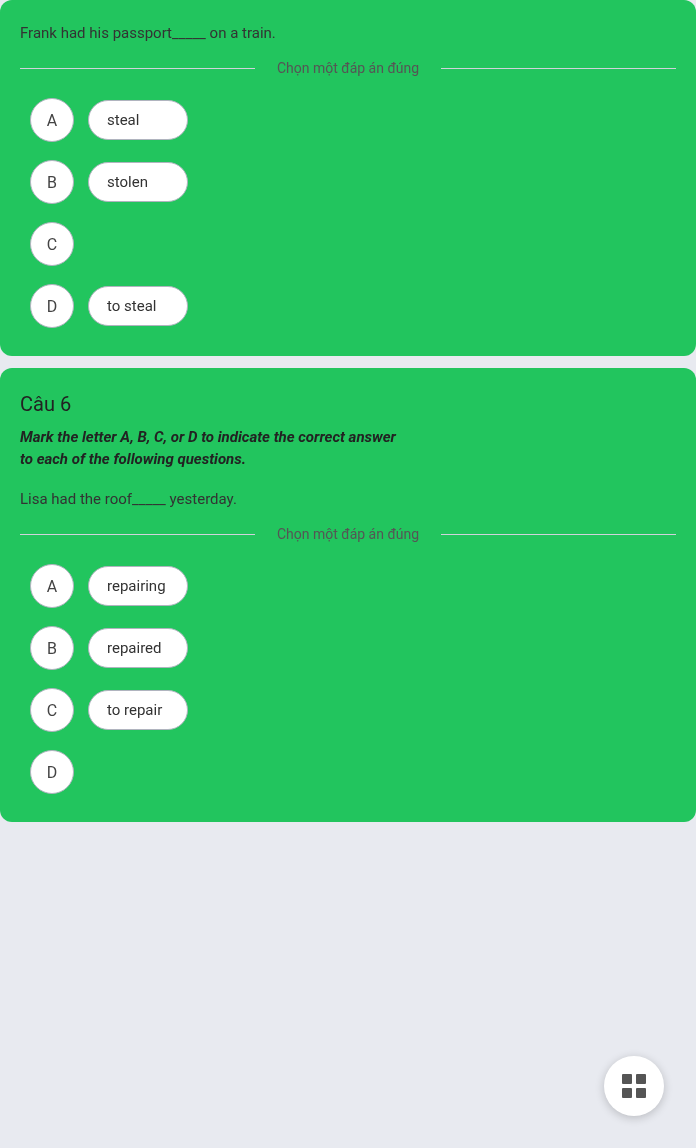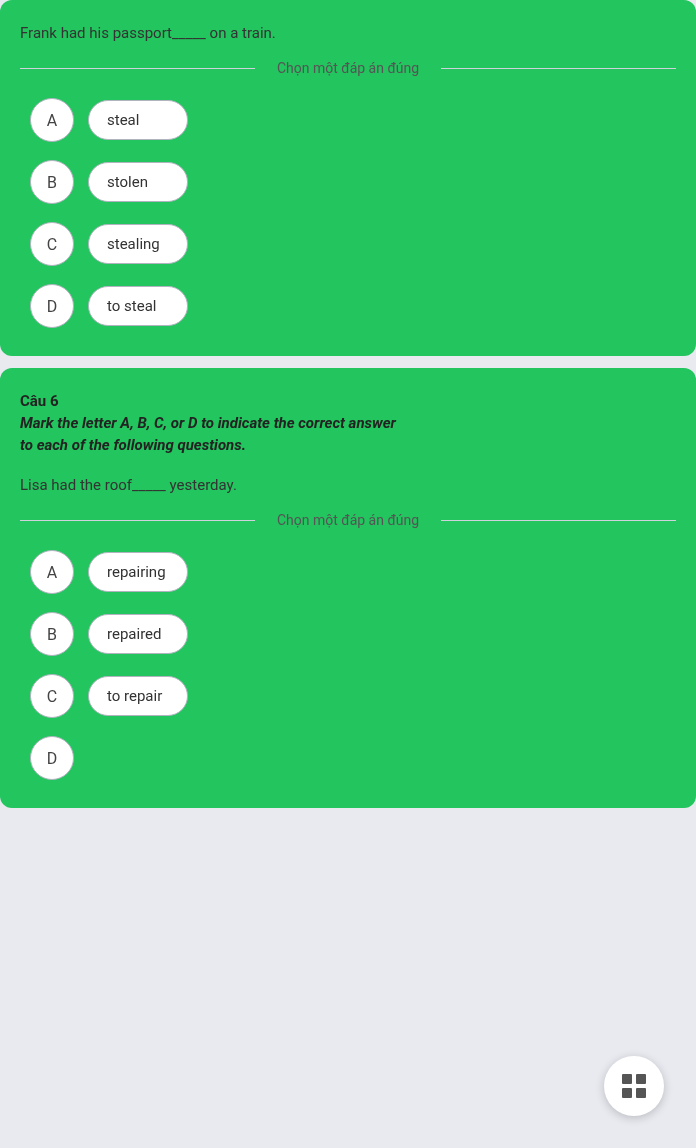--- a/index.html
+++ b/index.html
@@ -90,24 +90,24 @@
       border: 1.5px solid #b0b4bf;
       border-radius: 20px;
       padding: 10px 18px;
       font-size: 15px;
       color: #333;
       background: #fff;
       min-width: 100px;
     }
 
     .section-title {
-      font-size: 15px;
-      font-weight: 700;
+      font-size: 20px;
+      font-weight: 400;
       color: #222;
-      margin-bottom: 4px;
+      margin-bottom: 12px;
     }
 
     .fab-button {
       position: fixed;
       bottom: 32px;
       right: 32px;
       width: 60px;
       height: 60px;
       border-radius: 50%;
       background: #fff;
@@ -148,21 +148,20 @@
     <div class="option-row">
       <div class="option-circle">A</div>
       <div class="option-box">steal</div>
     </div>
     <div class="option-row">
       <div class="option-circle">B</div>
       <div class="option-box">stolen</div>
     </div>
     <div class="option-row">
       <div class="option-circle">C</div>
-      <div class="option-box">stealing</div>
     </div>
     <div class="option-row">
       <div class="option-circle">D</div>
       <div class="option-box">to steal</div>
     </div>
   </div>
 </div>
 
 <div class="card">
   <div class="section-title">Câu 6</div>

